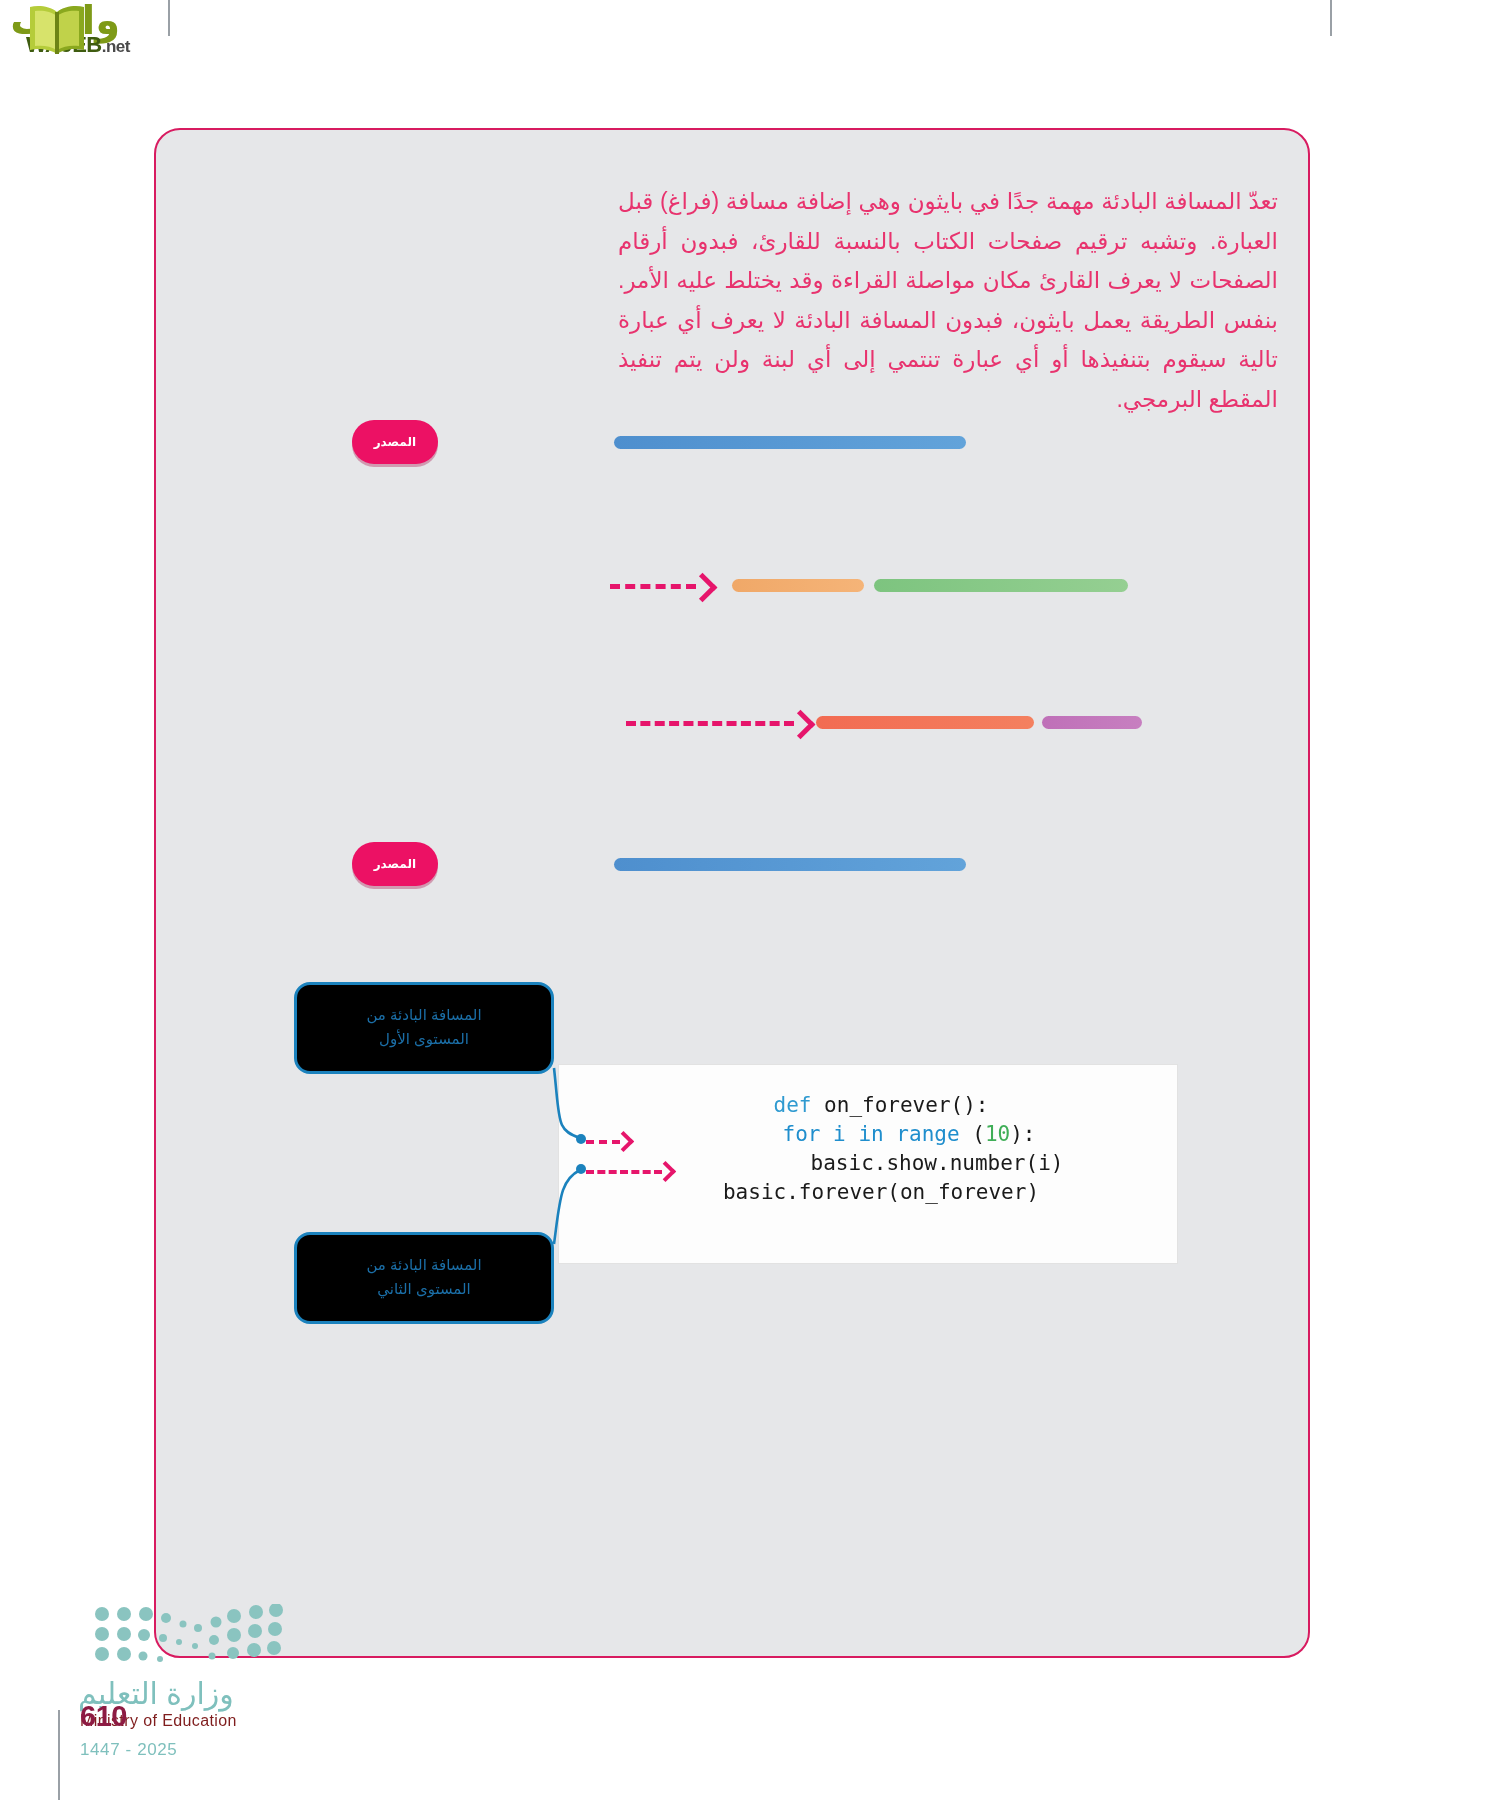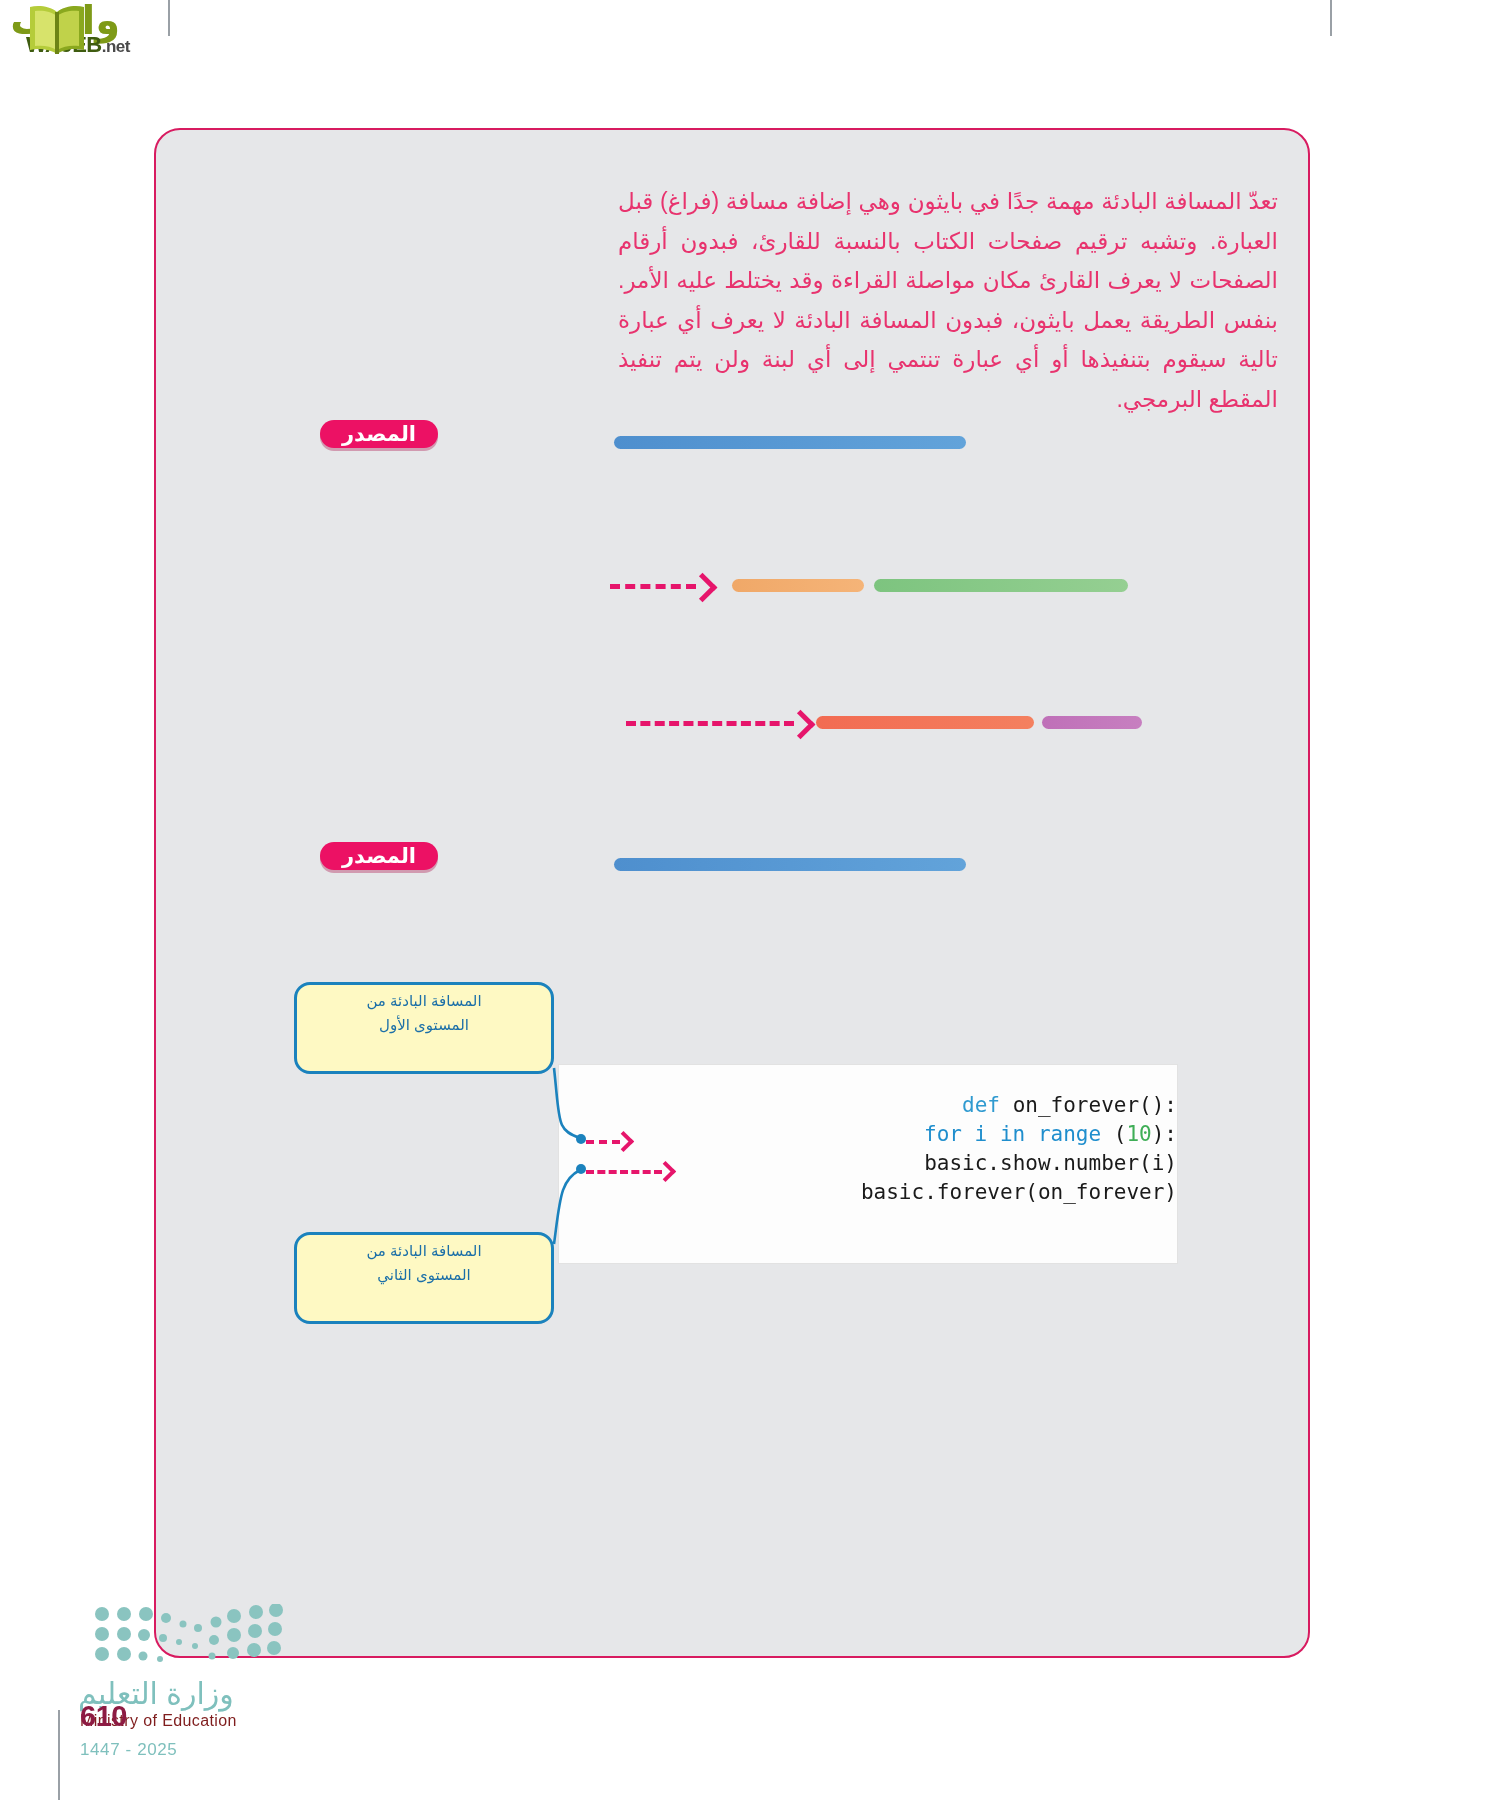--- a/index.html
+++ b/index.html
@@ -47,22 +47,22 @@
     font-size:19px;font-weight:bold;color:#e01f6b;line-height:1.5;
   }
   .para{
     position:absolute;right:30px;top:52px;width:660px;text-align:justify;
     direction:rtl;font-size:23px;color:#e8336e;line-height:1.72;
   }
 
   
   .pill{
     position:absolute;background:#ec1164;color:#fff;border-radius:30px;
-    font-size:21px;font-weight:bold;display:flex;align-items:center;
-    justify-content:center;padding:0 22px;height:28px;white-space:nowrap;
+    font-size:12px;font-weight:bold;display:flex;align-items:center;
+    justify-content:center;padding:8px 22px;height:28px;white-space:nowrap;
     box-shadow:0 3px 0 rgba(170,12,72,.35);
   }
   .pill-a{right:870px;top:290px;}
   .pill-b{right:780px;top:434px;}
   .pill-c{right:718px;top:574px;}
   .pill-d{right:870px;top:712px;}
 
   
   .bar{position:absolute;height:13px;border-radius:8px;}
   .bar.blue{background:linear-gradient(90deg,#4e8fce,#62a3da);}
@@ -76,34 +76,34 @@
   .arrowhead{position:absolute;width:16px;height:16px;
     border-top:5px solid #e6156b;border-right:5px solid #e6156b;
     transform:rotate(45deg);}
 
   
   .code{
     position:absolute;left:402px;top:934px;width:620px;height:200px;
     background:#fdfdfd;border:1px solid #e2e2e2;
     font-family:"DejaVu Sans Mono","Liberation Mono",monospace;
     font-size:21px;line-height:1.38;color:#222;
-    direction:ltr;text-align:right;padding:26px 0 0 26px;box-sizing:border-box;
+    direction:ltr;text-align:center;padding:26px 0 0 26px;box-sizing:border-box;
     white-space:pre;
   }
   .k{color:#2f9ad0;}
   .kw{color:#1f8ecd;}
   .num{color:#3fae57;}
   .blk{color:#1a1a1a;}
 
   
   .cbox{
-    position:absolute;border:3px solid #1b82bd;background:#fef9c3;
+    position:absolute;border:3px solid #1b82bd;background:#000000;
     border-radius:16px;color:#1b6fa8;font-size:15px;line-height:1.6;
-    text-align:center;display:flex;align-items:flex-start;justify-content:center;
-    box-sizing:border-box;padding:4px 10px;direction:rtl;
+    text-align:center;display:flex;align-items:flex-end;justify-content:center;
+    box-sizing:border-box;padding:20px 10px;direction:rtl;
   }
   .cbox-1{left:138px;top:852px;width:260px;height:92px;}
   .cbox-2{left:138px;top:1102px;width:260px;height:92px;}
 
   svg.conn{position:absolute;overflow:visible;pointer-events:none;}
 
   
   .moe{position:absolute;left:78px;top:1604px;width:260px;height:160px;}
   .moe-dots{position:absolute;left:16px;top:0;width:190px;height:62px;}
   .moe-ar{position:absolute;left:0;top:72px;font-size:30px;color:#7fc0bd;

